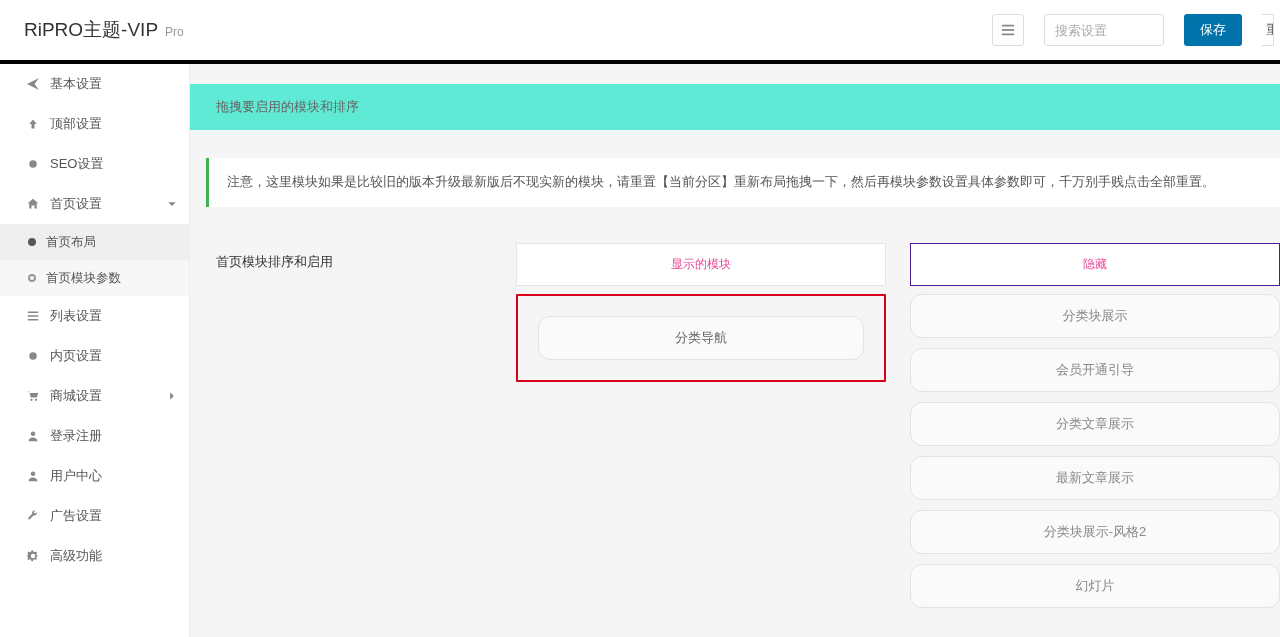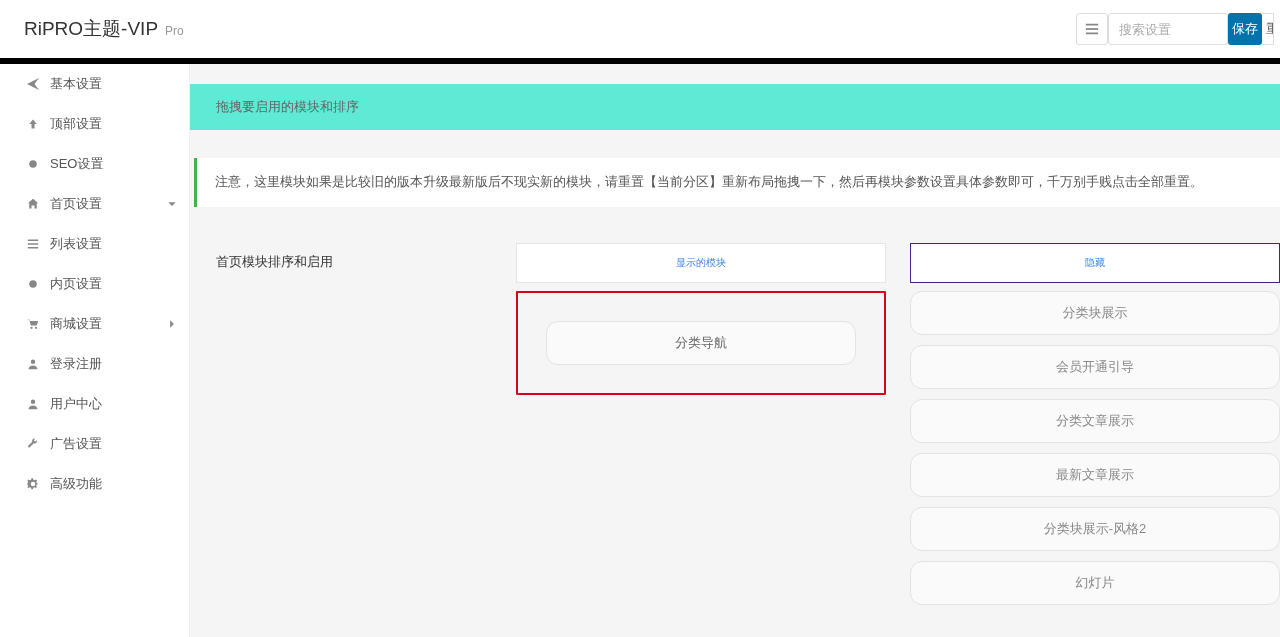--- a/index.html
+++ b/index.html
@@ -1,57 +1,57 @@
 <!DOCTYPE html>
 <html><head>
 <meta charset="utf-8">
 <style>
 * { margin: 0; padding: 0; box-sizing: border-box; }
 body { font-family: -apple-system, BlinkMacSystemFont, "Segoe UI", "Microsoft YaHei", sans-serif; font-size: 13px; color: #444; background: #f5f5f5; }
 
-.header { background: #fff; height: 64px; display: flex; align-items: center; padding: 0 24px; border-bottom: 6px solid #000000; position: relative; }
+.header { background: #fff; height: 64px; display: flex; align-items: center; padding: 0 24px; border-bottom: 4px solid #000000; position: relative; }
 .header-title { font-size: 19px; color: #333; }
 .header-title .pro { font-size: 12px; color: #999; margin-left: 2px; }
-.header-right { position: absolute; right: 6px; top: 50%; transform: translateY(-50%); display: flex; align-items: center; gap: 0; }
+.header-right { position: absolute; right: 6px; top: 50%; transform: translateY(-50%); display: flex; align-items: center; gap: 20px; }
 .icon-btn { width: 32px; height: 32px; border: 1px solid #ddd; border-radius: 3px; background: #fff; display: flex; align-items: center; justify-content: center; cursor: pointer; }
 .icon-btn svg { width: 14px; height: 14px; fill: #888; }
 .search-input { width: 120px; height: 32px; border: 1px solid #ddd; border-radius: 3px; padding: 0 10px; font-size: 13px; outline: none; color: #666; }
 .search-input::placeholder { color: #aaa; }
-.btn-save { height: 32px; padding: 0 4px; background: #0073aa; color: #fff; border: none; border-radius: 3px; font-size: 13px; cursor: pointer; }
+.btn-save { height: 32px; padding: 0 16px; background: #0073aa; color: #fff; border: none; border-radius: 3px; font-size: 13px; cursor: pointer; }
 .btn-reset-cut { width: 12px; height: 32px; border: 1px solid #ddd; border-left: none; border-radius: 0; background: #fff; display: inline-block; overflow: hidden; padding-left: 4px; color: #555; line-height: 30px; }
 
 .container { display: flex; min-height: calc(100vh - 64px); }
 
 .sidebar { width: 190px; background: #fff; border-right: 1px solid #eee; }
 .sidebar-item { display: flex; align-items: center; height: 40px; padding: 0 24px; color: #555; cursor: pointer; font-size: 13px; position: relative; }
 .sidebar-item .icon { width: 18px; display: inline-flex; justify-content: center; margin-right: 8px; color: #888; }
 .sidebar-item .icon svg { width: 12px; height: 12px; fill: currentColor; }
 .sidebar-item .expand { position: absolute; right: 12px; color: #888; }
 .sidebar-sub { background: #f7f7f7; }
 .sidebar-sub .sidebar-item { padding-left: 28px; height: 36px; font-size: 12.5px; }
 .sidebar-sub .sidebar-item.active { background: #efefef; }
 .sidebar-sub .sidebar-item .bullet { width: 8px; height: 8px; border-radius: 50%; background: #555; margin-right: 10px; flex-shrink: 0; }
 .sidebar-sub .sidebar-item .bullet.hollow { background: transparent; border: 2px solid #999; width: 8px; height: 8px; }
 
 .main { flex: 1; padding: 20px 0 40px 0; overflow: hidden; }
 .section-title { font-size: 13px; color: #666; padding: 14px 26px; background: #5eead4; margin: 0 0 28px 0; }
-.notice-box { margin: 0 0 36px 4px; background: #404040; }
+.notice-box { margin: 0 0 36px 16px; background: #404040; }
 .notice { margin: 0 0 0 0; padding: 14px 18px; border-left: 3px solid #3fb34f; color: #555; font-size: 13px; line-height: 1.6; background: #fff; }
 
 .layout-row { display: flex; gap: 20px; padding: 0 0 0 26px; }
 .layout-label { width: 280px; font-size: 13px; color: #333; padding-top: 10px; }
 .layout-cols { flex: 1; display: flex; gap: 24px; }
 
 .module-col { flex: 1; }
-.module-col-header { text-align: center; padding: 12px 5px; font-size: 10px; color: #3b82f6; border: 1px solid #e5e5e5; background: #fff; margin-bottom: 8px; }
+.module-col-header { text-align: center; padding: 12px 5px; font-size: 12px; color: #ec4899; border: 1px solid #e5e5e5; background: #fff; margin-bottom: 8px; }
 .module-list { display: flex; flex-direction: column; gap: 10px; }
 .module-item { border: 1px solid #e3e3e3; background: #fafafa; text-align: center; padding: 12px 0; font-size: 13px; color: #666; cursor: move; border-radius: 12px; }
 
 .highlight-box { border: 2px solid #d9001b; padding: 12px; border-radius: 1px; }
-.highlight-box .module-item { margin: 16px; }
+.highlight-box .module-item { margin: 8px; }
 
 .hidden-col .module-col-header { border: 1px solid #4c1d95; }
 .hidden-col .module-item { background: #fafafa; color: #888; }
 </style>
 </head>
 <body>
 
 <div class="header">
   <div class="header-title">
     <span>RiPRO主题-VIP</span>
@@ -100,20 +100,30 @@
     <div class="sidebar-item">
       <span class="icon">
           <svg viewBox="0 0 16 16">
             <path d="M8 1l7 6h-2v7h-3v-4h-4v4h-3v-7h-2z"></path>
           </svg>
         </span>
       <span>首页设置</span>
       <span class="expand"><svg width="10" height="10" viewBox="0 0 16 16">
             <path d="M2 5l6 6 6-6z" fill="#888"></path>
           </svg></span>
+    </div>
+    <div class="sidebar-sub">
+      <div class="sidebar-item active">
+        <span class="bullet"></span>
+        <span>首页布局</span>
+      </div>
+      <div class="sidebar-item">
+        <span class="bullet hollow"></span>
+        <span>首页模块参数</span>
+      </div>
     </div>
     <div class="sidebar-item">
       <span class="icon">
           <svg viewBox="0 0 16 16">
             <rect x="1" y="2" width="14" height="2"></rect>
             <rect x="1" y="7" width="14" height="2"></rect>
             <rect x="1" y="12" width="14" height="2"></rect>
           </svg>
         </span>
       <span>列表设置</span>

